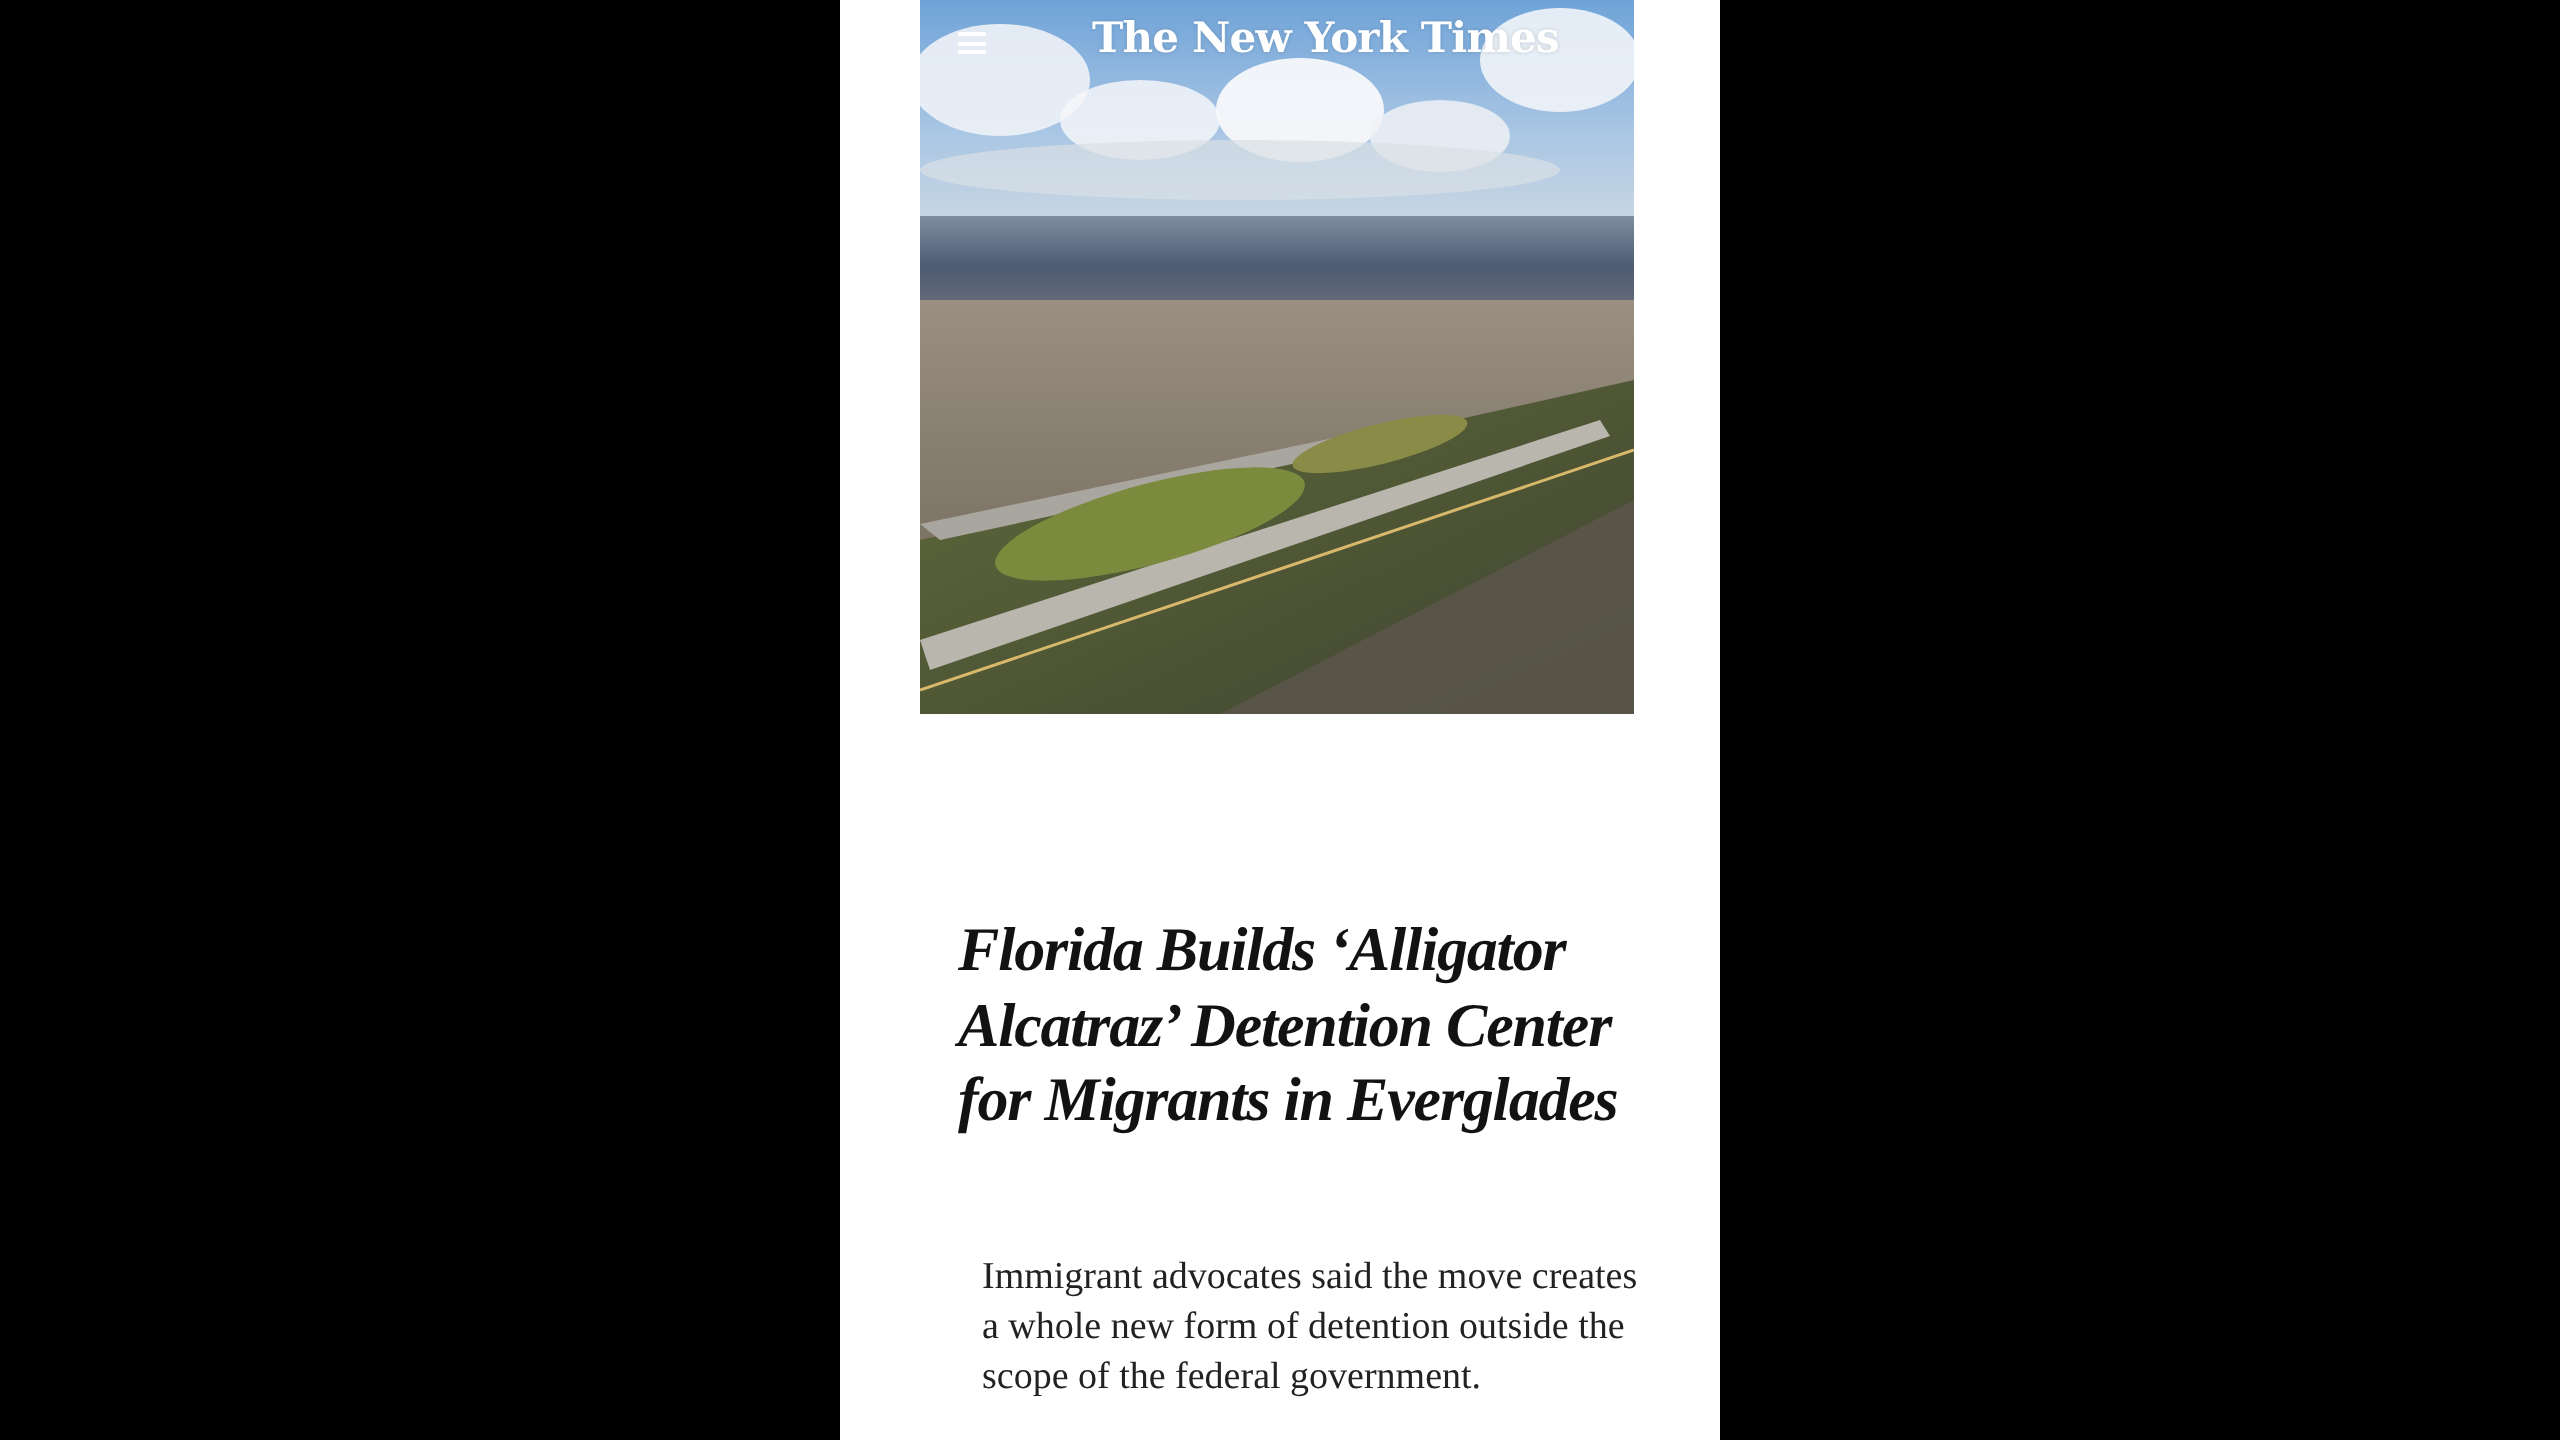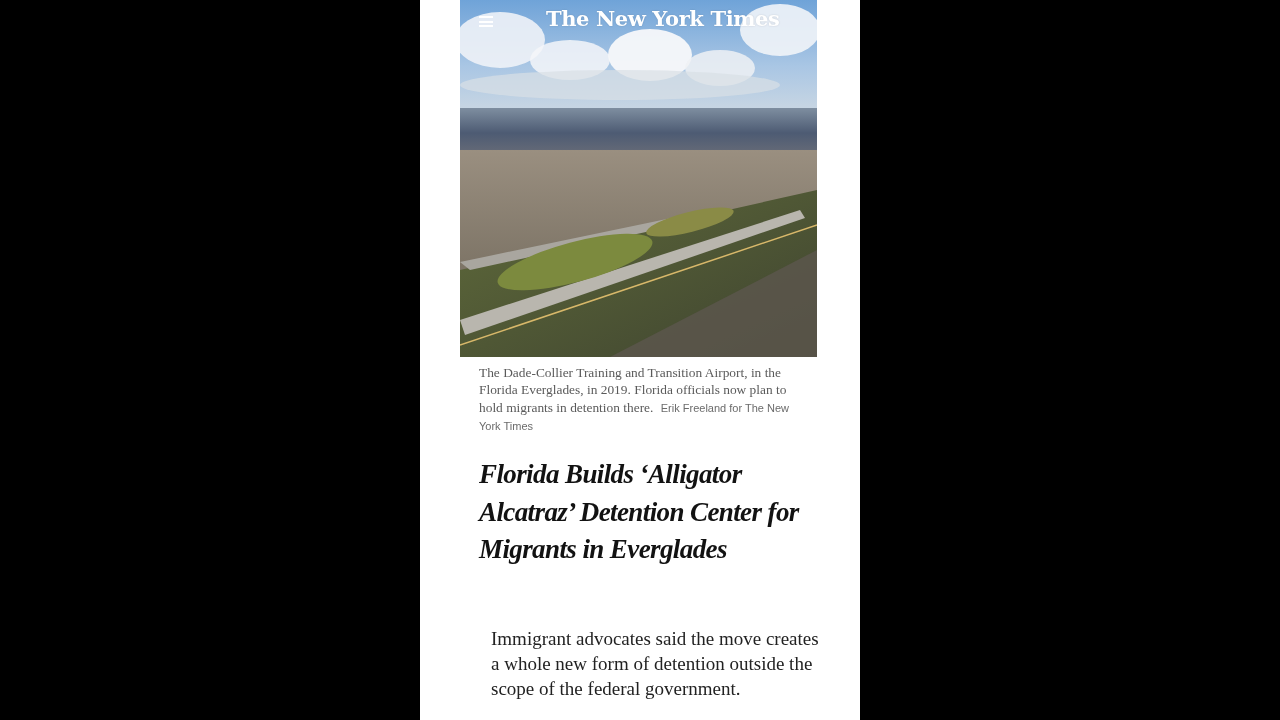--- a/index.html
+++ b/index.html
@@ -39,21 +39,21 @@
       position: absolute; left: 59px; top: 364px; width: 320px;
       font-size: 13.4px; line-height: 17.4px; color: #5a5a5a;
     }
     .credit {
       font-family: "Liberation Sans", sans-serif; font-size: 11px; color: #6b6b6b;
       margin-left: 4px;
     }
     .headline {
       position: absolute; left: 59px; top: 456px; width: 340px;
       font-family: "Liberation Serif", serif; font-style: italic; font-weight: bold;
-      font-size: 27px; line-height: 37.5px; color: #121212; margin: 0;
+      font-size: 31px; line-height: 37.5px; color: #121212; margin: 0;
       letter-spacing: -0.6px;
     }
     .summary {
       position: absolute; left: 59px; top: 614px; width: 330px;
       font-size: 19px; line-height: 25px; color: #222222; margin: 12px;
     }
   </style>
 </head>
 <body>
 
@@ -104,22 +104,18 @@
     <div class="topbar">
       <div class="hamburger">
         <span></span>
           <span></span>
           <span></span>
       </div>
       <div class="logo">The New York Times</div>
     </div>
   </div>
 
-  <div class="caption">
-    <span>The Dade-Collier Training and Transition Airport, in the Florida Everglades, in 2019. Florida officials now plan to hold migrants in detention there.</span>
-    <span class="credit">Erik Freeland for The New York Times</span>
-  </div>
 
   <h1 class="headline">Florida Builds ‘Alligator Alcatraz’ Detention Center for Migrants in Everglades</h1>
 
   <p class="summary">Immigrant advocates said the move creates a whole new form of detention outside the scope of the federal government.</p>
 
 </div>
 
 </body></html>

